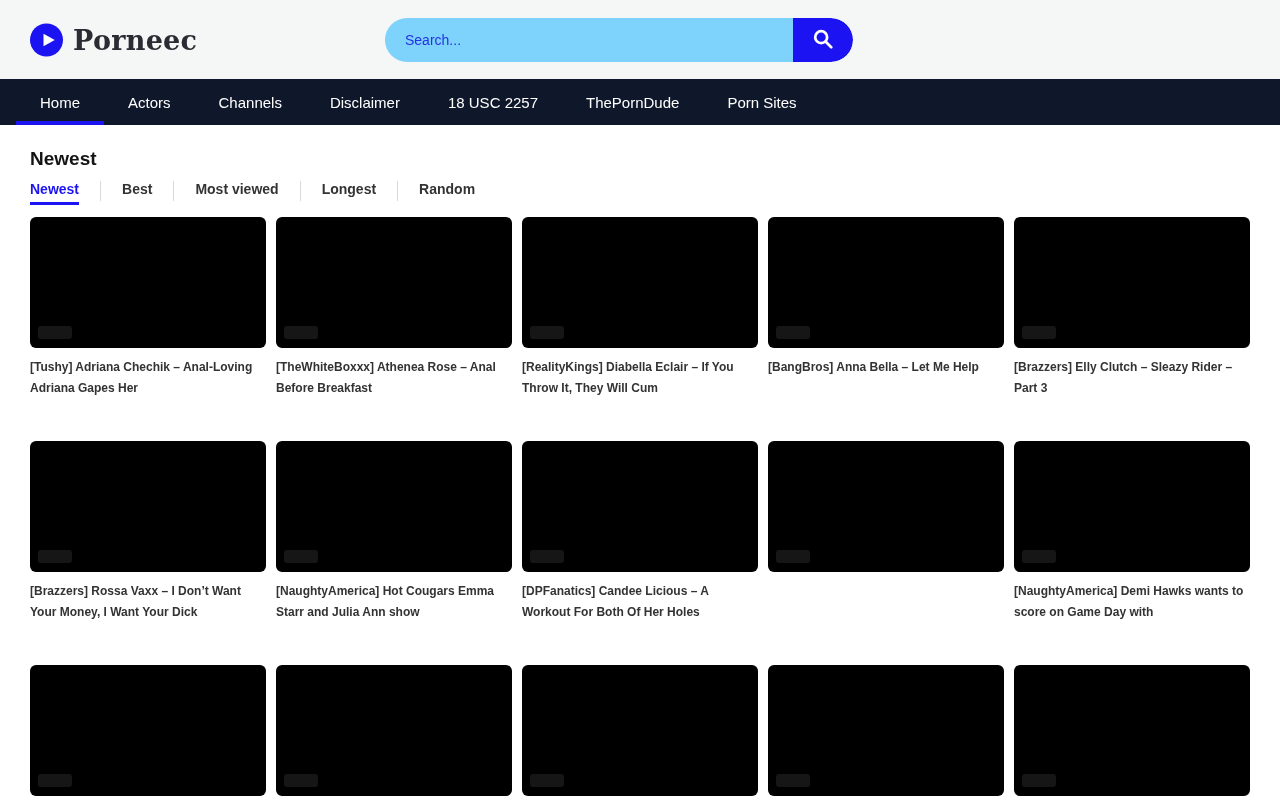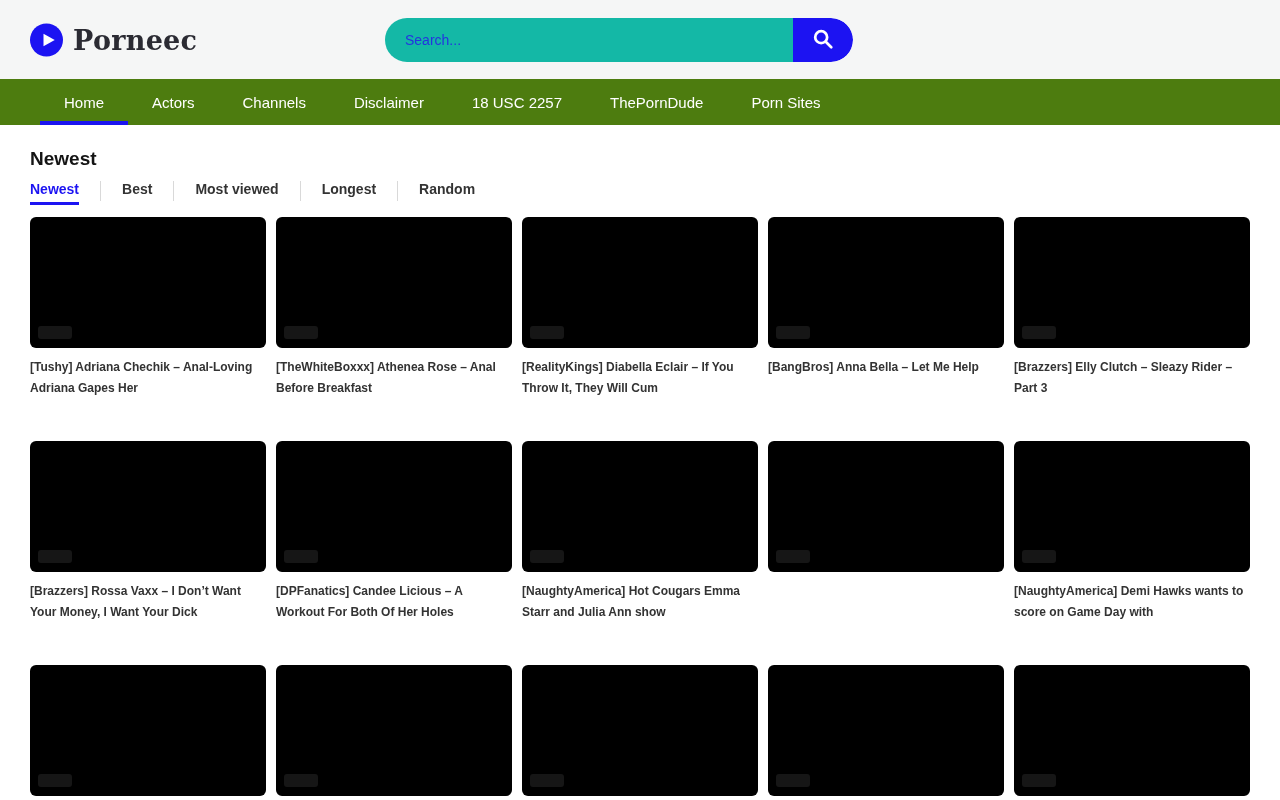--- a/index.html
+++ b/index.html
@@ -11,30 +11,30 @@
   .brand { position: absolute; left: 30px; top: 50%; transform: translateY(-50%);
     display: flex; align-items: center; gap: 10px; cursor: pointer; }
   .logo-circle { width: 33px; height: 33px; border-radius: 50%; background: #1c13f2;
     display: flex; align-items: center; justify-content: center; }
   .logo-circle svg { display: block; margin-left: 3px; }
   .brand-name { font-family: "DejaVu Serif", serif; font-weight: 700; font-size: 27px;
     color: #2b2b33; letter-spacing: .3px; }
 
   .searchbar { position: absolute; left: 385px; top: 18px; width: 468px; height: 44px;
     display: flex; border-radius: 22px; overflow: hidden; }
-  .searchbar input { flex: 1; border: none; outline: none; background: #14b8a6;
+  .searchbar input { flex: 1; border: none; outline: none; background: #7dd3fc;
     padding: 0 20px; font-size: 14px; color: #1c2bd8; }
   .searchbar input::placeholder { color: #2433e0; opacity: 1; }
   .searchbar button { width: 60px; border: none; background: #1c13f2; cursor: pointer;
     display: flex; align-items: center; justify-content: center;
     border-radius: 0 22px 22px 0; }
 
   
-  .nav { height: 46px; background: #4d7c0f; display: flex; align-items: stretch;
-    padding: 0 40px; }
+  .nav { height: 46px; background: #0f172a; display: flex; align-items: stretch;
+    padding: 0 16px; }
   .nav-item { display: flex; align-items: center; padding: 0 24px; color: #ffffff;
     font-size: 15px; text-decoration: none; position: relative; cursor: pointer; }
   .nav-item.active::after { content: ""; position: absolute; left: 0; right: 0;
     bottom: 0; height: 4px; background: #1b14f0; }
 
   
   .main { padding: 23px 30px 0 30px; }
   .page-heading { font-size: 19px; font-weight: 700; color: #141414; margin-bottom: 11px; }
 
   .tabs { display: flex; align-items: flex-start; margin-bottom: 12px; }
@@ -142,32 +142,32 @@
     <div class="card">
       <div class="thumb">
           <span class="duration-badge"></span>
         </div>
       <div class="video-title">[Brazzers] Rossa Vaxx – I Don’t Want Your Money, I Want Your Dick</div>
     </div>
     <div class="card">
       <div class="thumb">
           <span class="duration-badge"></span>
         </div>
+      <div class="video-title">[NaughtyAmerica] Hot Cougars Emma Starr and Julia Ann show</div>
+    </div>
+    <div class="card">
+      <div class="thumb">
+          <span class="duration-badge"></span>
+        </div>
       <div class="video-title">[DPFanatics] Candee Licious – A Workout For Both Of Her Holes</div>
     </div>
     <div class="card">
       <div class="thumb">
           <span class="duration-badge"></span>
         </div>
-      <div class="video-title">[NaughtyAmerica] Hot Cougars Emma Starr and Julia Ann show</div>
-    </div>
-    <div class="card">
-      <div class="thumb">
-          <span class="duration-badge"></span>
-        </div>
     </div>
     <div class="card">
       <div class="thumb">
           <span class="duration-badge"></span>
         </div>
       <div class="video-title">[NaughtyAmerica] Demi Hawks wants to score on Game Day with</div>
     </div>
 
     <div class="card">
       <div class="thumb">

